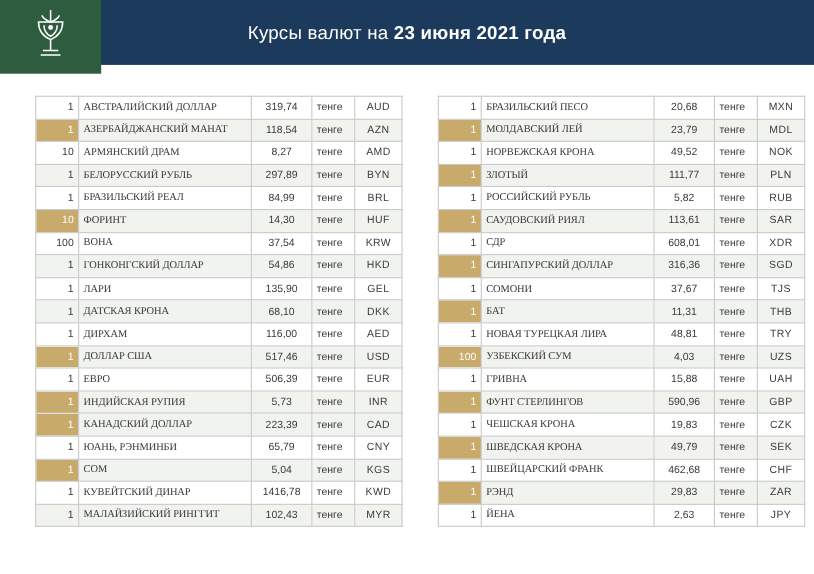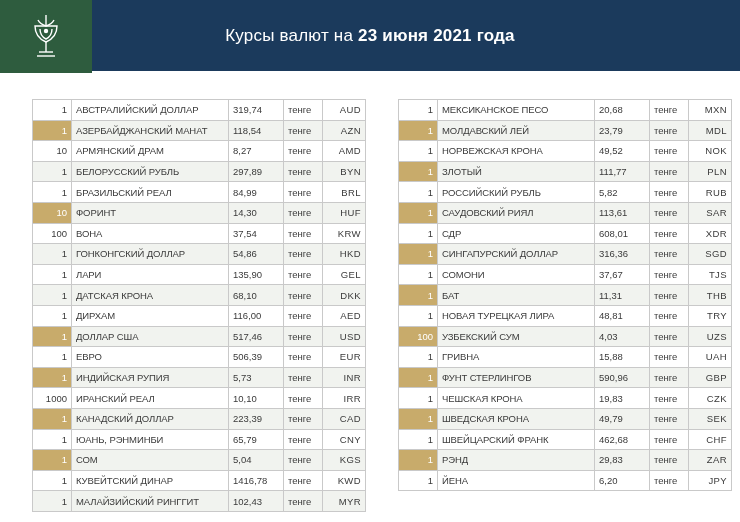--- a/index.html
+++ b/index.html
@@ -15,21 +15,21 @@
   }
   .page {
     position: relative;
     width: 740px;
     height: 522px;
     background: #ffffff;
   }
   
   .header {
     position: relative;
-    height: 71px;
+    height: 59px;
     background: #1b3a5c;
     display: flex;
     align-items: center;
   }
   .logo-box {
     width: 92px;
     height: 75px;
     background: #2e5c3e;
     display: flex;
     align-items: center;
@@ -91,35 +91,36 @@
     font-size: 9px;
   }
   td.qty.hl {
     background: #c8ab6b;
     color: #ffffff;
   }
   td.name {
     width: 148px;
     text-align: left;
     letter-spacing: -0.1px;
+    font-family: Liberation Serif, serif;
   }
   td.value {
     width: 46px;
-    text-align: left;
+    text-align: center;
     font-size: 9px;
   }
   td.unit {
     width: 30px;
     text-align: left;
     font-size: 9px;
     color: #555;
   }
   td.code {
     width: 34px;
-    text-align: right;
+    text-align: center;
     font-size: 9px;
     color: #6b6b6b;
     letter-spacing: 0.4px;
   }
   tr.alt td {
     background: #f1f3ef;
   }
   tr.alt td.qty.hl {
     background: #c8ab6b;
   }
@@ -246,27 +247,20 @@
               <td class="unit">тенге</td>
               <td class="code">EUR</td>
             </tr>
             <tr class="alt">
               <td class="qty hl">1</td>
               <td class="name">ИНДИЙСКАЯ РУПИЯ</td>
               <td class="value">5,73</td>
               <td class="unit">тенге</td>
               <td class="code">INR</td>
             </tr>
-            <tr>
-              <td class="qty">1000</td>
-              <td class="name">ИРАНСКИЙ РЕАЛ</td>
-              <td class="value">10,10</td>
-              <td class="unit">тенге</td>
-              <td class="code">IRR</td>
-            </tr>
             <tr class="alt">
               <td class="qty hl">1</td>
               <td class="name">КАНАДСКИЙ ДОЛЛАР</td>
               <td class="value">223,39</td>
               <td class="unit">тенге</td>
               <td class="code">CAD</td>
             </tr>
             <tr>
               <td class="qty">1</td>
               <td class="name">ЮАНЬ, РЭНМИНБИ</td>
@@ -296,21 +290,21 @@
               <td class="code">MYR</td>
             </tr>
           </tbody>
       </table>
     </div>
     <div class="col right">
       <table class="rates">
         <tbody id="right-body">
             <tr>
               <td class="qty">1</td>
-              <td class="name">МЕКСИКАНСКОЕ ПЕСО</td>
+              <td class="name">БРАЗИЛЬСКИЙ ПЕСО</td>
               <td class="value">20,68</td>
               <td class="unit">тенге</td>
               <td class="code">MXN</td>
             </tr>
             <tr class="alt">
               <td class="qty hl">1</td>
               <td class="name">МОЛДАВСКИЙ ЛЕЙ</td>
               <td class="value">23,79</td>
               <td class="unit">тенге</td>
               <td class="code">MDL</td>
@@ -423,21 +417,21 @@
             <tr class="alt">
               <td class="qty hl">1</td>
               <td class="name">РЭНД</td>
               <td class="value">29,83</td>
               <td class="unit">тенге</td>
               <td class="code">ZAR</td>
             </tr>
             <tr>
               <td class="qty">1</td>
               <td class="name">ЙЕНА</td>
-              <td class="value">6,20</td>
+              <td class="value">2,63</td>
               <td class="unit">тенге</td>
               <td class="code">JPY</td>
             </tr>
           </tbody>
       </table>
     </div>
   </div>
 
 </div>
 

